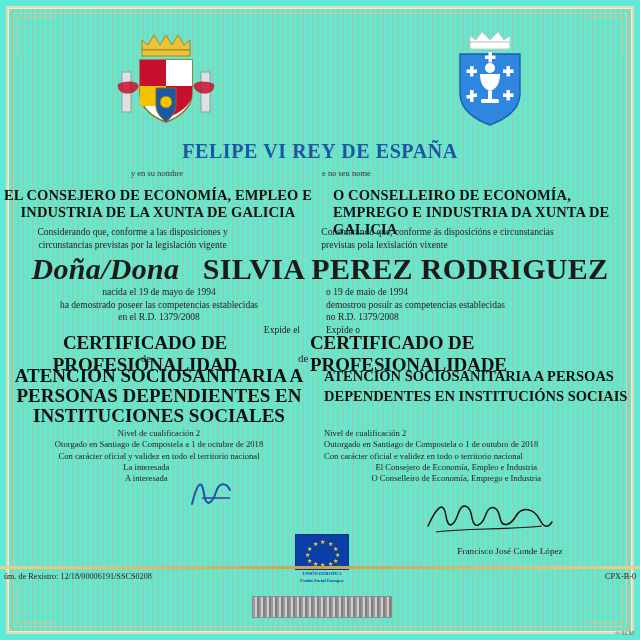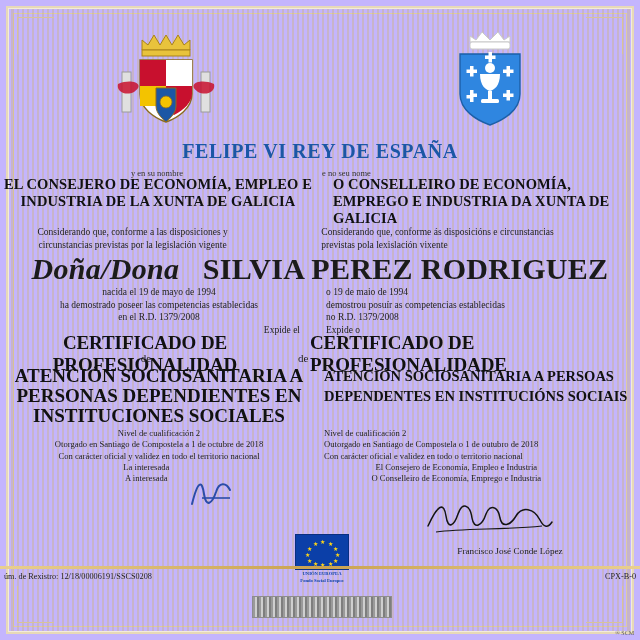--- a/index.html
+++ b/index.html
@@ -11,21 +11,21 @@
     width: 640px;
     height: 640px;
     overflow: hidden;
     font-family: "Liberation Serif", serif;
   }
 
   #certificate {
     position: relative;
     width: 640px;
     height: 640px;
-    background: #c4b5fd;
+    background: #5eead4;
     overflow: hidden;
   }
 
   
   .border-outer {
     position: absolute;
     left: 6px; top: 6px; right: 6px; bottom: 6px;
     border: 2px solid #e7d9b8;
     box-shadow: inset 0 0 0 1px #f3ecd9;
   }
@@ -78,21 +78,21 @@
     color: #1b57a5;
     font-weight: bold;
     font-size: 20px;
     letter-spacing: .6px;
     font-family: "Liberation Serif", serif;
   }
 
   
   .auth {
     position: absolute;
-    top: 176px;
+    top: 187px;
     width: 640px;
   }
   .auth-row {
     display: flex;
     width: 640px;
   }
   .col-left {
     width: 318px;
     padding: 0 6px 0 4px;
     box-sizing: border-box;

